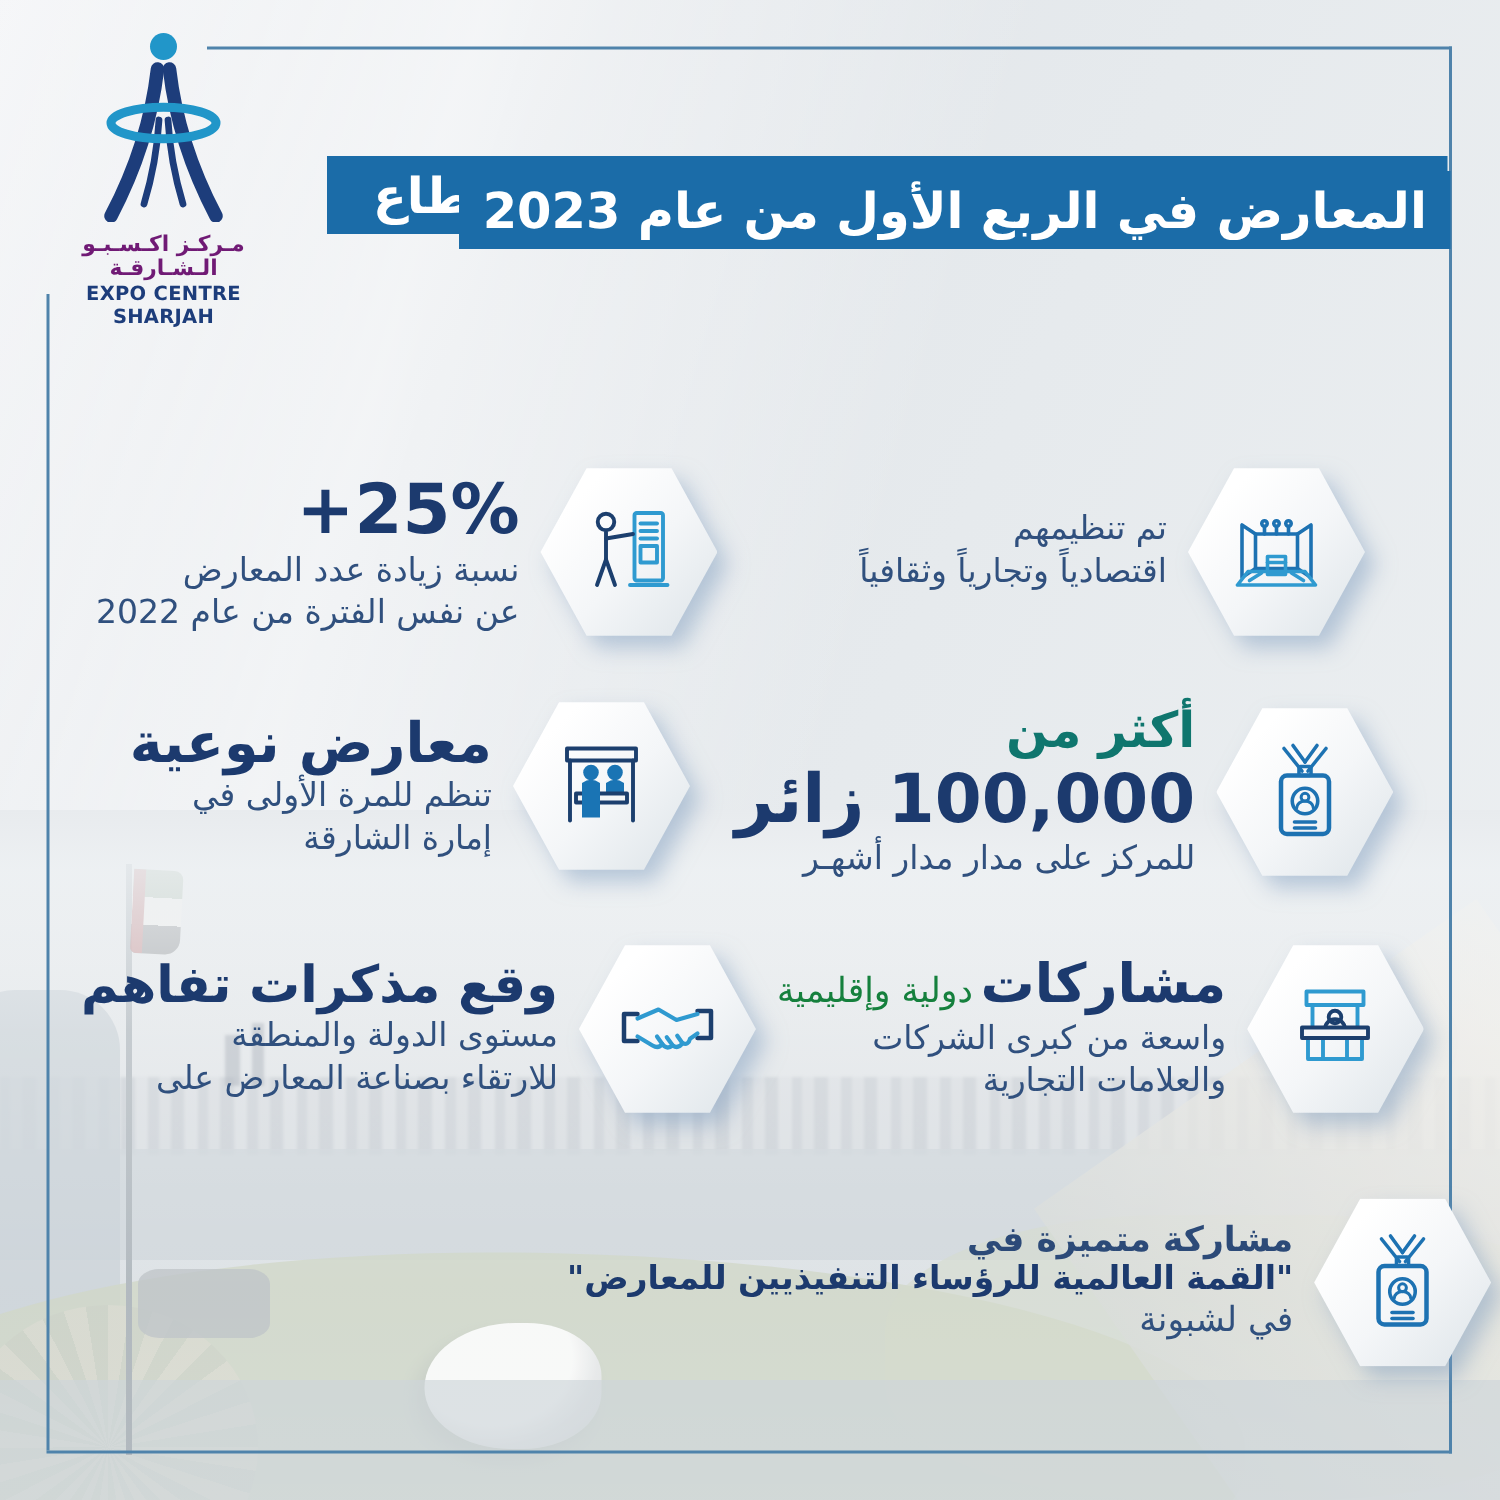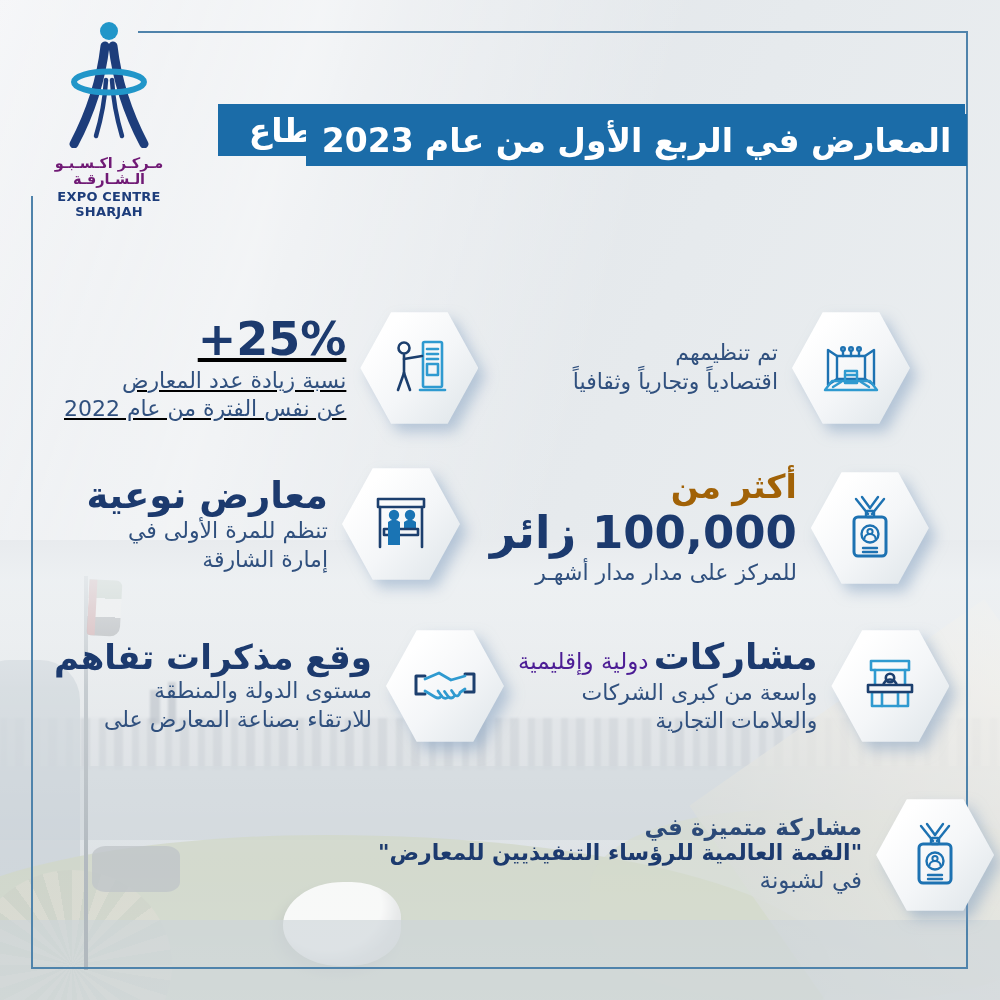--- a/index.html
+++ b/index.html
@@ -51,24 +51,24 @@
   .logo .en{font-size:13px;font-weight:bold;color:#1d3d7b;letter-spacing:.2px;margin-top:2px;}
   
   .bar{position:absolute;background:#1b6ca8;color:#fff;display:flex;align-items:center;justify-content:center;
        direction:rtl;font-weight:bold;font-size:33px;white-space:nowrap;}
   .bar1{left:218px;top:56px;width:747px;height:52px;margin-top:48px;}
   .bar2{left:306px;top:114px;width:661px;height:52px;}
   
   .stat{position:absolute;display:flex;align-items:center;gap:14px;}
   .stat-text{flex:1 1 auto;direction:rtl;text-align:right;white-space:nowrap;}
   .stat-big{font-weight:bold;color:#1c3a6e;line-height:1.18;}
-  .stat-pre{font-weight:bold;color:#a16207;line-height:1.15;}
+  .stat-pre{font-weight:bold;color:#0f766e;line-height:1.15;}
   .stat-line{font-size:22px;color:#30507e;line-height:1.3;}
-  .stat-suffix{font-size:23px;font-weight:normal;color:#4c1d95;}
-  .s1{left:64px;top:306px;width:396px;height:124px;text-decoration:underline;}
+  .stat-suffix{font-size:23px;font-weight:normal;color:#15803d;}
+  .s1{left:64px;top:306px;width:396px;height:124px;}
   .s2{left:518px;top:306px;width:392px;height:124px;}
   .s3{left:64px;top:462px;width:396px;height:124px;}
   .s4{left:490px;top:458px;width:420px;height:140px;}
   .s5{left:54px;top:622px;width:406px;height:128px;}
   .s6{left:518px;top:622px;width:392px;height:128px;}
   .s7{left:378px;top:792px;width:532px;height:126px;}
   .s1 .stat-big{font-size:46px;}
   .s2 .stat-big{font-size:38px;}
   .s3 .stat-big{font-size:37px;}
   .s4 .stat-pre{font-size:33px;}

